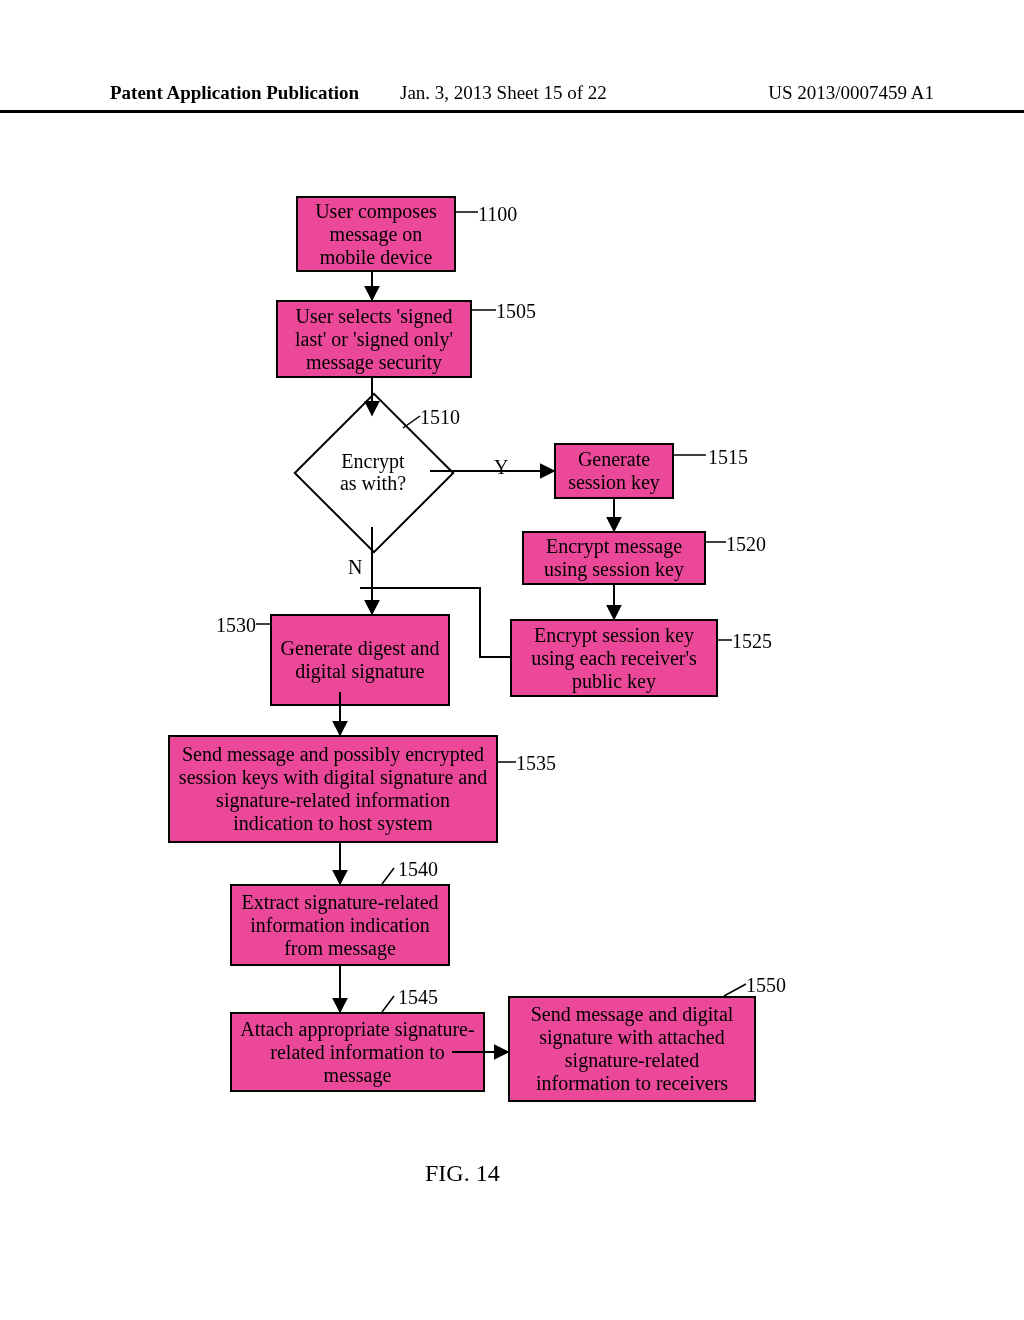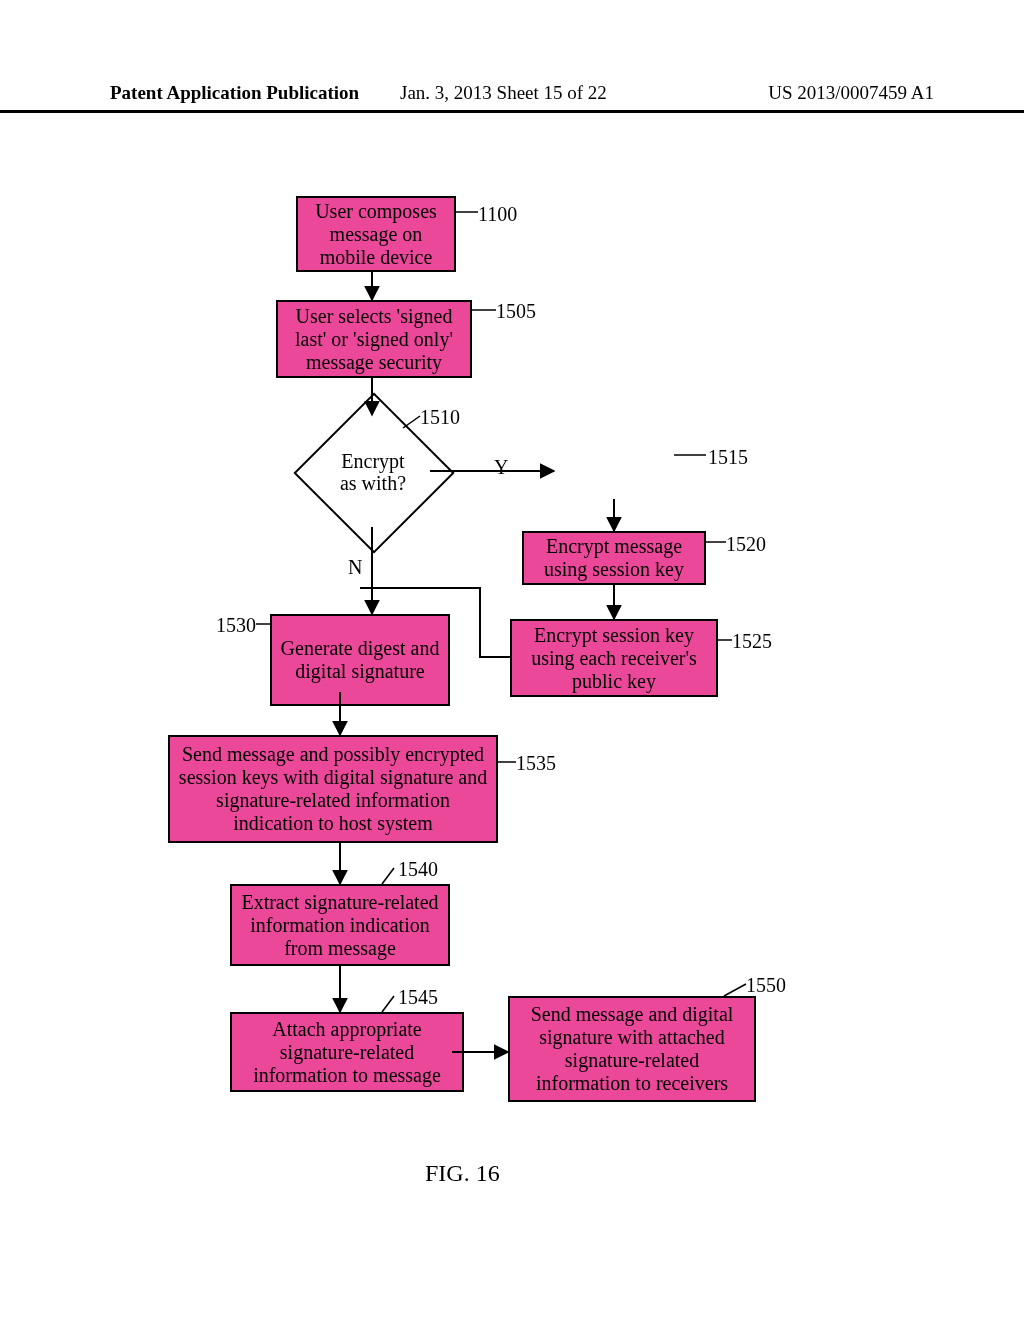--- a/index.html
+++ b/index.html
@@ -30,47 +30,48 @@
   <div class="box" style="left:296px;top:196px;width:160px;height:76px">User composes message on mobile device</div>
   <div class="label" style="left:478px;top:203px">1100</div>
 
   <div class="box" style="left:276px;top:300px;width:196px;height:78px">User selects 'signed last' or 'signed only' message security</div>
   <div class="label" style="left:496px;top:300px">1505</div>
 
   <div class="diamond" style="left:317px;top:416px;width:110px;height:110px"></div>
   <div class="dia-text" style="left:332px;top:450px;width:82px">Encrypt as with?</div>
   <div class="label" style="left:420px;top:406px">1510</div>
 
+  <div class="box" style="left:554px;top:443px;width:120px;height:56px">Generate session key</div>
   <div class="label" style="left:708px;top:446px">1515</div>
 
   <div class="box" style="left:522px;top:531px;width:184px;height:54px">Encrypt message using session key</div>
   <div class="label" style="left:726px;top:533px">1520</div>
 
   <div class="box" style="left:510px;top:619px;width:208px;height:78px">Encrypt session key using each receiver's public key</div>
   <div class="label" style="left:732px;top:630px">1525</div>
 
   <div class="box" style="left:270px;top:614px;width:180px;height:92px">Generate digest and digital signature</div>
   <div class="label" style="left:216px;top:614px">1530</div>
 
   <div class="box" style="left:168px;top:735px;width:330px;height:108px">Send message and possibly encrypted session keys with digital signature and signature-related information indication to host system</div>
   <div class="label" style="left:516px;top:752px">1535</div>
 
   <div class="box" style="left:230px;top:884px;width:220px;height:82px">Extract signature-related information indication from message</div>
   <div class="label" style="left:398px;top:858px">1540</div>
 
-  <div class="box" style="left:230px;top:1012px;width:234px;height:80px">Attach appropriate signature-related information to message</div>
+  <div class="box" style="left:230px;top:1012px;width:255px;height:80px">Attach appropriate signature-related information to message</div>
   <div class="label" style="left:398px;top:986px">1545</div>
 
   <div class="box" style="left:508px;top:996px;width:248px;height:106px">Send message and digital signature with attached signature-related information to receivers</div>
   <div class="label" style="left:746px;top:974px">1550</div>
 
   <div class="label" style="left:494px;top:456px">Y</div>
   <div class="label" style="left:348px;top:556px">N</div>
 
-  <div class="figcap" style="left:425px;top:1160px">FIG. 16</div>
+  <div class="figcap" style="left:425px;top:1160px">FIG. 14</div>
 
   <svg class="arrows">
     <defs>
       <marker id="ah" viewBox="0 0 10 10" refX="9" refY="5" markerWidth="8" markerHeight="8" orient="auto">
         <path d="M0,0 L10,5 L0,10 Z" fill="#000"></path>
       </marker>
     </defs>
 
     <line x1="372" y1="272" x2="372" y2="300" stroke="#000" stroke-width="2" marker-end="url(#ah)"></line>
 

